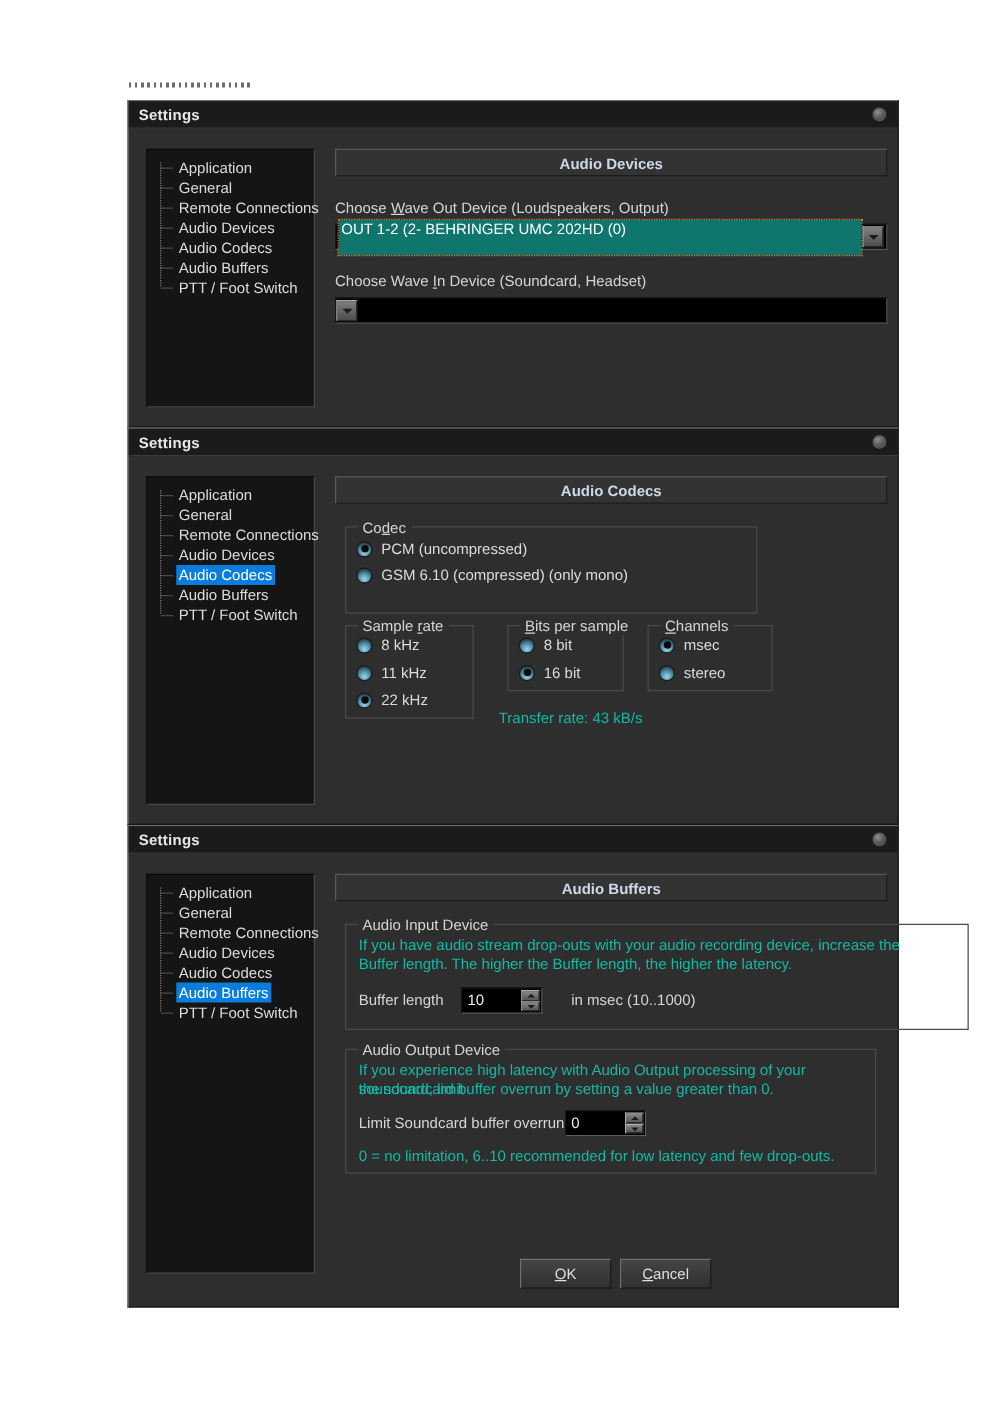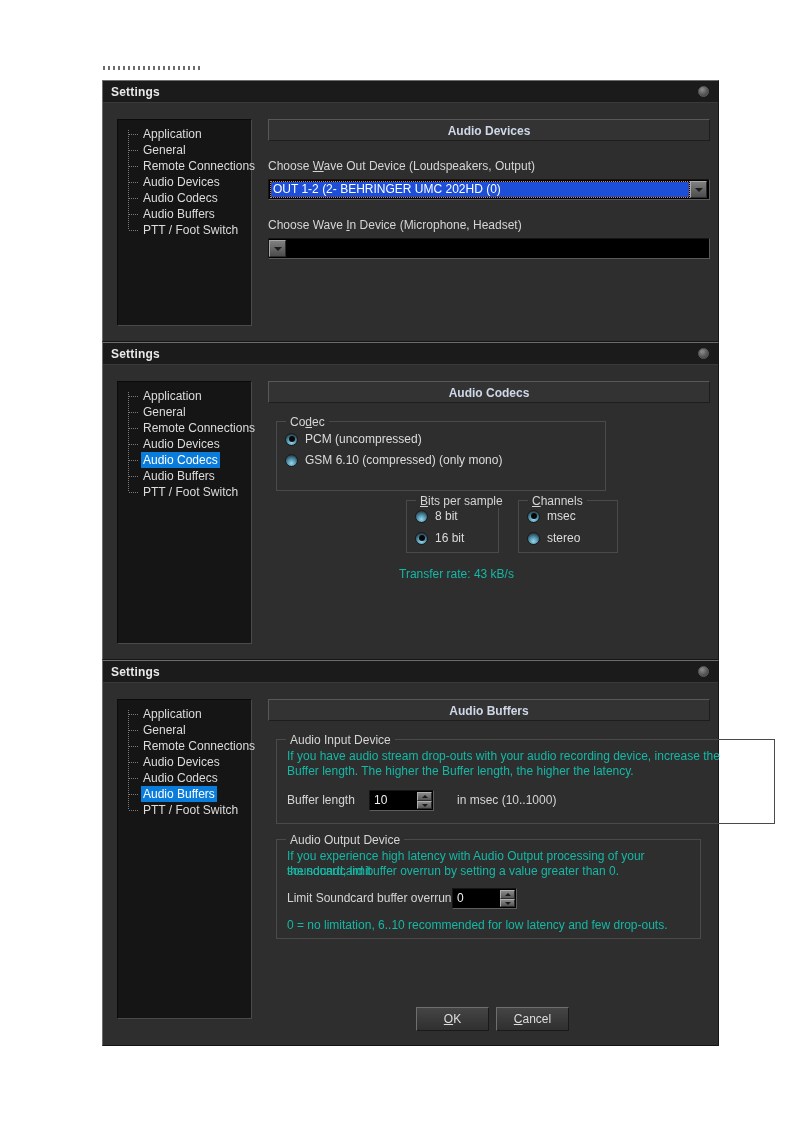--- a/index.html
+++ b/index.html
@@ -162,26 +162,26 @@
   }
   .combo .combo-text {
     flex: 1;
     font-size: 12px;
     color: #e6e6e6;
     padding-left: 4px;
     white-space: nowrap;
     overflow: hidden;
   }
   .combo.focused .combo-text {
-    background: #1d4ed8;
+    background: #0f766e;
     color: #ffffff;
     margin: 2px 1px 2px 2px;
     padding-left: 2px;
     outline: 1px dotted #e08030;
-    height: 15px;
+    height: 28px;
     line-height: 15px;
   }
   .combo .combo-arrow {
     width: 17px;
     height: 17px;
     margin-right: 2px;
     background: linear-gradient(180deg, #808080 0%, #666666 50%, #4d4d4d 100%);
     border-top: 1px solid #a8a8a8;
     border-left: 1px solid #a8a8a8;
     border-right: 1px solid #2c2c2c;
@@ -399,21 +399,21 @@
         <div class="field-label" style="margin-top:18px;">
           <span>Choose </span><u>W</u><span>ave Out Device (Loudspeakers, Output)</span>
         </div>
 
         <div class="combo focused" style="margin-top:6px;">
           <span class="combo-text">OUT 1-2 (2- BEHRINGER UMC 202HD (0)</span>
           <span class="combo-arrow"></span>
         </div>
 
         <div class="field-label" style="margin-top:18px;">
-          <span>Choose Wave </span><u>I</u><span>n Device (Microphone, Headset)</span>
+          <span>Choose Wave </span><u>I</u><span>n Device (Soundcard, Headset)</span>
         </div>
 
         <div class="combo" style="margin-top:6px;">
           <span class="combo-arrow"></span>
         </div>
       </div>
     </div>
   </div>
 
   <div class="dialog" style="left:102px; top:342px; width:617px; height:318px;">
@@ -446,20 +446,36 @@
           <div class="radio-row" style="left:8px; top:10px;">
             <span class="radio checked"></span>
             <span>PCM (uncompressed)</span>
           </div>
           <div class="radio-row" style="left:8px; top:31px;">
             <span class="radio"></span>
             <span>GSM 6.10 (compressed) (only mono)</span>
           </div>
         </div>
 
+        <div class="groupbox" style="left:8px; top:119px; width:103px; height:75px;">
+          <span class="gb-title"><span>Sample </span><u>r</u><span>ate</span></span>
+
+          <div class="radio-row" style="left:8px; top:8px;">
+            <span class="radio"></span>
+            <span>8 kHz</span>
+          </div>
+          <div class="radio-row" style="left:8px; top:30px;">
+            <span class="radio"></span>
+            <span>11 kHz</span>
+          </div>
+          <div class="radio-row" style="left:8px; top:52px;">
+            <span class="radio checked"></span>
+            <span>22 kHz</span>
+          </div>
+        </div>
 
         <div class="groupbox" style="left:138px; top:119px; width:93px; height:53px;">
           <span class="gb-title"><span></span><u>B</u><span>its per sample</span></span>
 
           <div class="radio-row" style="left:8px; top:8px;">
             <span class="radio"></span>
             <span>8 bit</span>
           </div>
           <div class="radio-row" style="left:8px; top:30px;">
             <span class="radio checked"></span>

